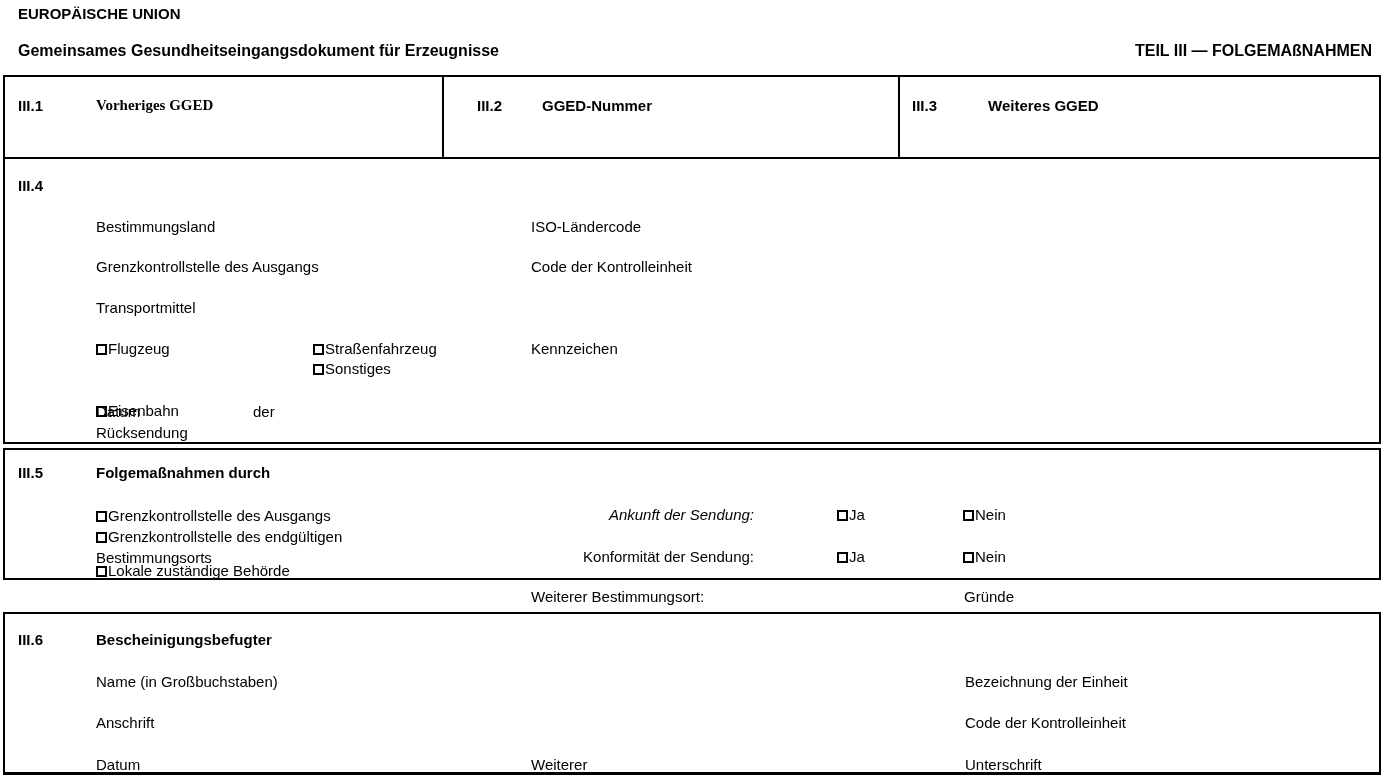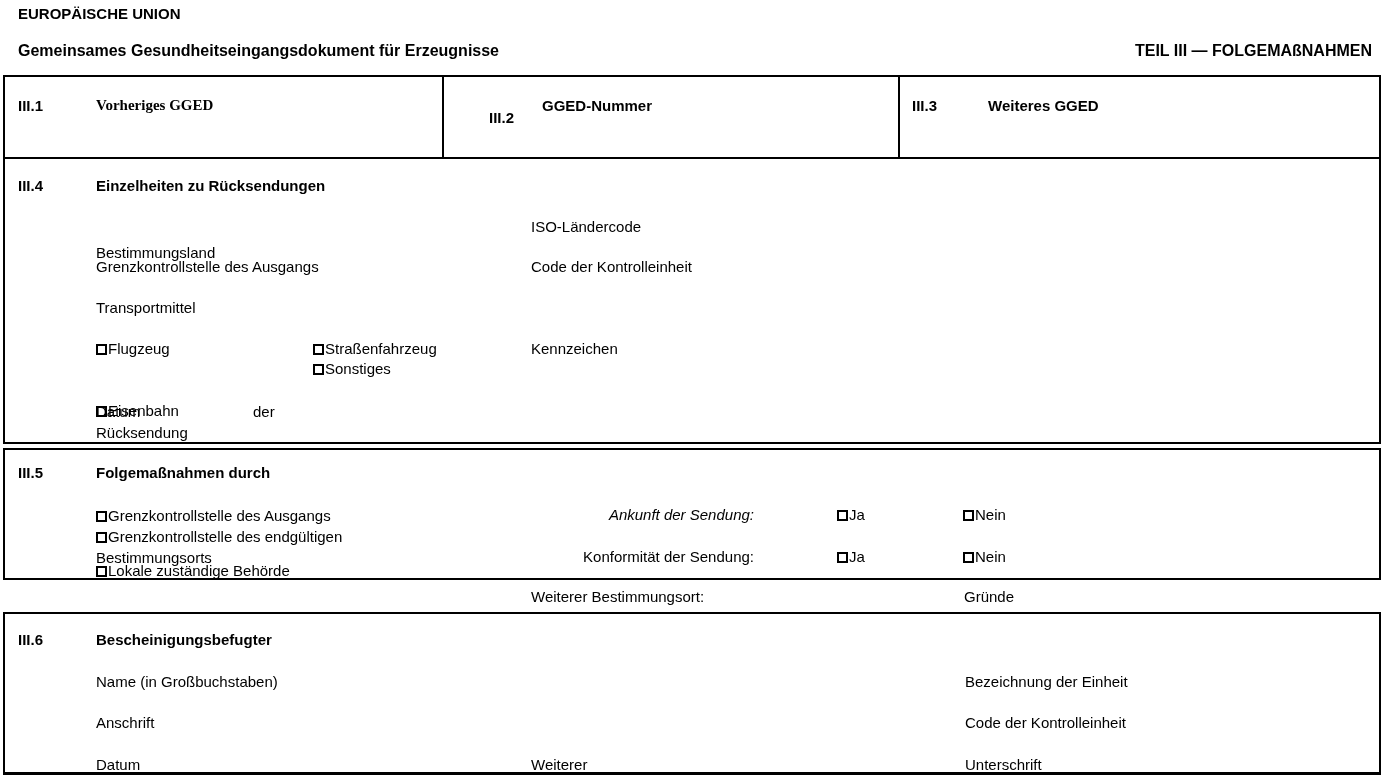--- a/index.html
+++ b/index.html
@@ -43,32 +43,31 @@
 
 <div class="abs hdr" style="right:13px; top:42px;">TEIL III — FOLGEMAßNAHMEN</div>
 
 <div class="box" style="top:75px; height:87px;">
   <div class="vline" style="left:437px;"></div>
   <div class="vline" style="left:893px;"></div>
 
   <div class="abs txt bold" style="left:13px; top:19px;">III.1</div>
   <div class="abs txt bold" style="left:91px; top:19px;font-family:Liberation Serif, serif;">Vorheriges GGED</div>
 
-  <div class="abs txt bold" style="left:484px; top:19px;margin-top:12px;">III.2</div>
+  <div class="abs txt bold" style="left:472px; top:19px;">III.2</div>
   <div class="abs txt bold" style="left:537px; top:19px;">GGED-Nummer</div>
 
   <div class="abs txt bold" style="left:907px; top:19px;">III.3</div>
   <div class="abs txt bold" style="left:983px; top:19px;">Weiteres GGED</div>
 </div>
 
 <div class="box" style="top:157px; height:287px;">
   <div class="abs txt bold" style="left:13px; top:17px;">III.4</div>
-  <div class="abs txt bold" style="left:91px; top:17px;">Einzelheiten zu Rücksendungen</div>
 
-  <div class="abs txt" style="left:91px; top:58px;margin-top:26px;">Bestimmungsland</div>
+  <div class="abs txt" style="left:91px; top:58px;">Bestimmungsland</div>
   <div class="abs txt" style="left:526px; top:58px;">ISO-Ländercode</div>
 
   <div class="abs txt" style="left:91px; top:98px;">Grenzkontrollstelle des Ausgangs</div>
   <div class="abs txt" style="left:526px; top:98px;">Code der Kontrolleinheit</div>
 
   <div class="abs txt" style="left:91px; top:139px;">Transportmittel</div>
 
   <div class="abs txt" style="left:91px; top:180px;">
     <span class="cb"></span><span>Flugzeug</span>
   </div>

